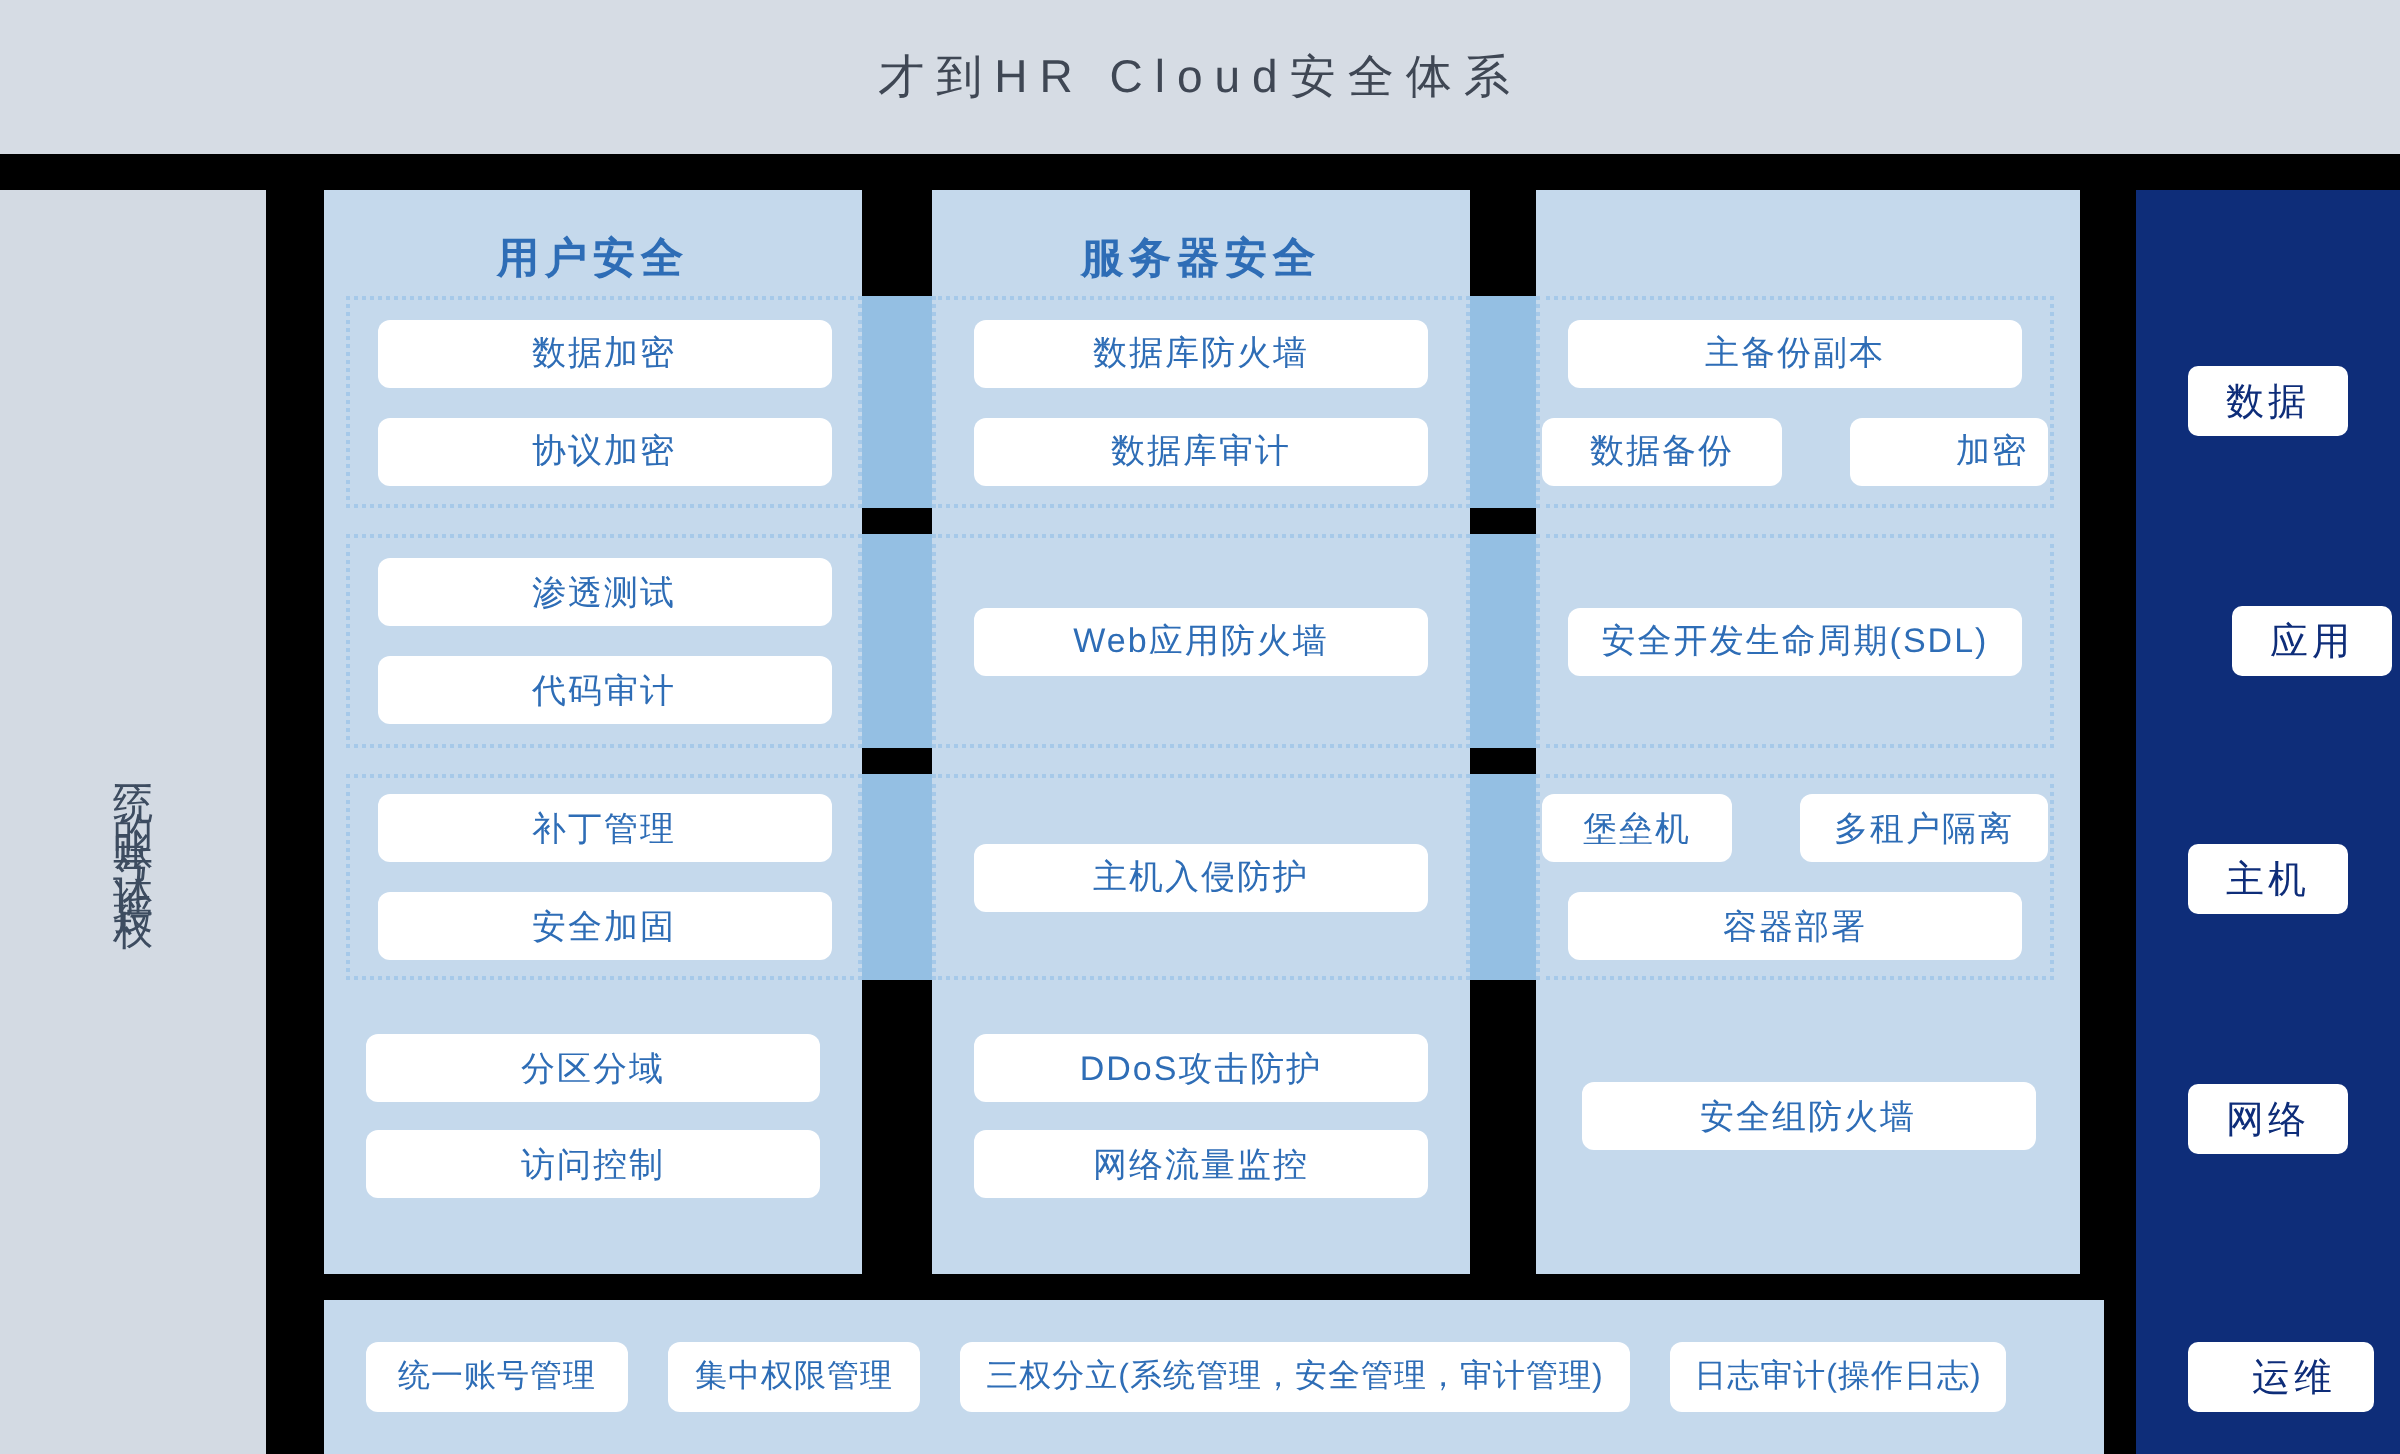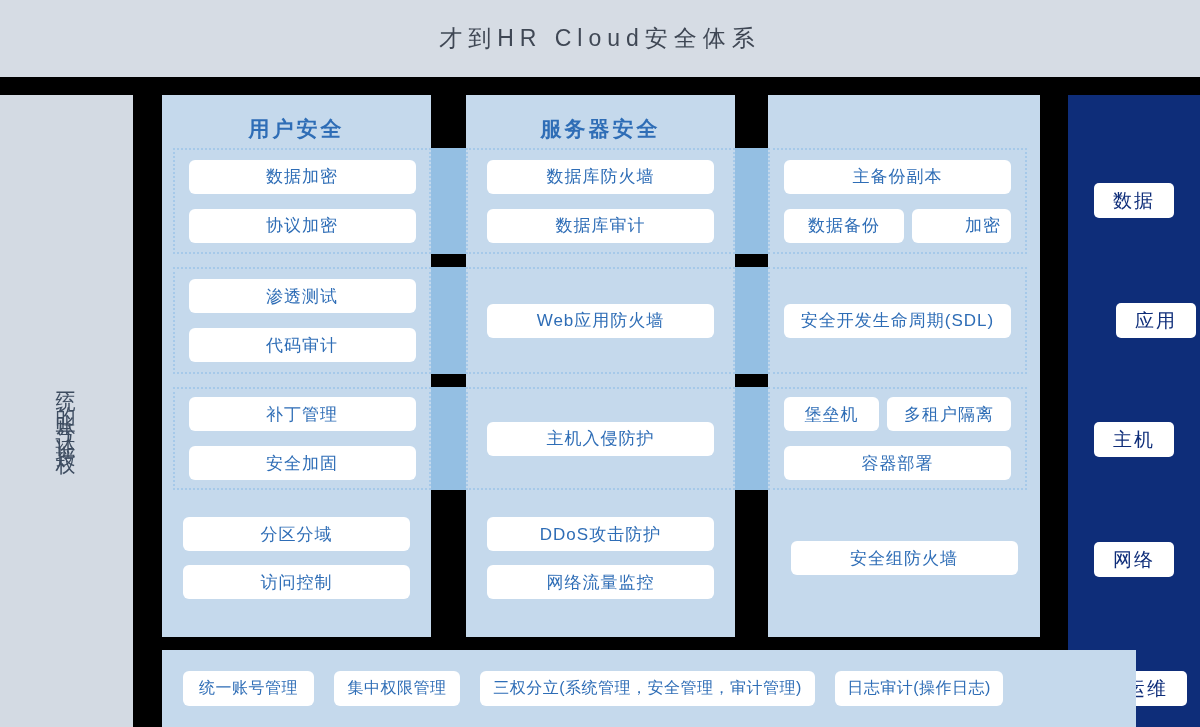--- a/index.html
+++ b/index.html
@@ -50,21 +50,21 @@
     position:absolute;top:410px;height:106px;left:0;right:0;
     display:flex;flex-direction:column;align-items:center;justify-content:center;gap:14px;
   }
   
   .btn{
     width:227px;height:34px;background:#fff;border-radius:6px;
     color:#2e6db6;font-size:17px;
     display:flex;align-items:center;justify-content:center;
     letter-spacing:1px;box-sizing:border-box;
   }
-  .pair{display:flex;gap:8px;width:227px;justify-content:space-between;}
+  .pair{display:flex;gap:8px;width:253px;justify-content:space-between;}
   .pair .btn{width:auto;flex:0 0 auto;}
   .w120{width:120px !important;}
   .w99{width:99px !important;padding-left:43px;}
   .w95{width:95px !important;}
   .w124{width:124px !important;}
   
   .connector{position:absolute;background:#94bfe3;}
   .cx1{left:431px;width:35px;}
   .cx2{left:735px;width:33px;}
   .cy1{top:148px;height:106px;}
@@ -76,21 +76,21 @@
     background:#0e2d79;
   }
   .rs-btn{
     position:absolute;left:26px;width:80px;height:35px;background:#fff;
     border-radius:5px;color:#0e2d79;font-size:19px;font-weight:500;
     display:flex;align-items:center;justify-content:center;letter-spacing:2px;
   }
   .rs1{top:88px;}.rs2{top:208px;margin-left:22px;}.rs3{top:327px;}.rs4{top:447px;}.rs5{top:576px;padding-left:13px;}
   
   .bottom-bar{
-    position:absolute;left:162px;top:650px;width:974px;height:77px;
+    position:absolute;left:162px;top:650px;width:890px;height:77px;
     background:#c5d9ec;display:flex;align-items:center;
     padding-left:21px;gap:20px;box-sizing:border-box;
   }
   .bb-btn{
     height:35px;background:#fff;border-radius:6px;color:#2e6db6;font-size:16px;
     display:flex;align-items:center;justify-content:center;box-sizing:border-box;
     letter-spacing:0.5px;
   }
   .bb1{width:131px;}.bb2{width:126px;}.bb3{width:335px;}.bb4{width:168px;}
 </style>

